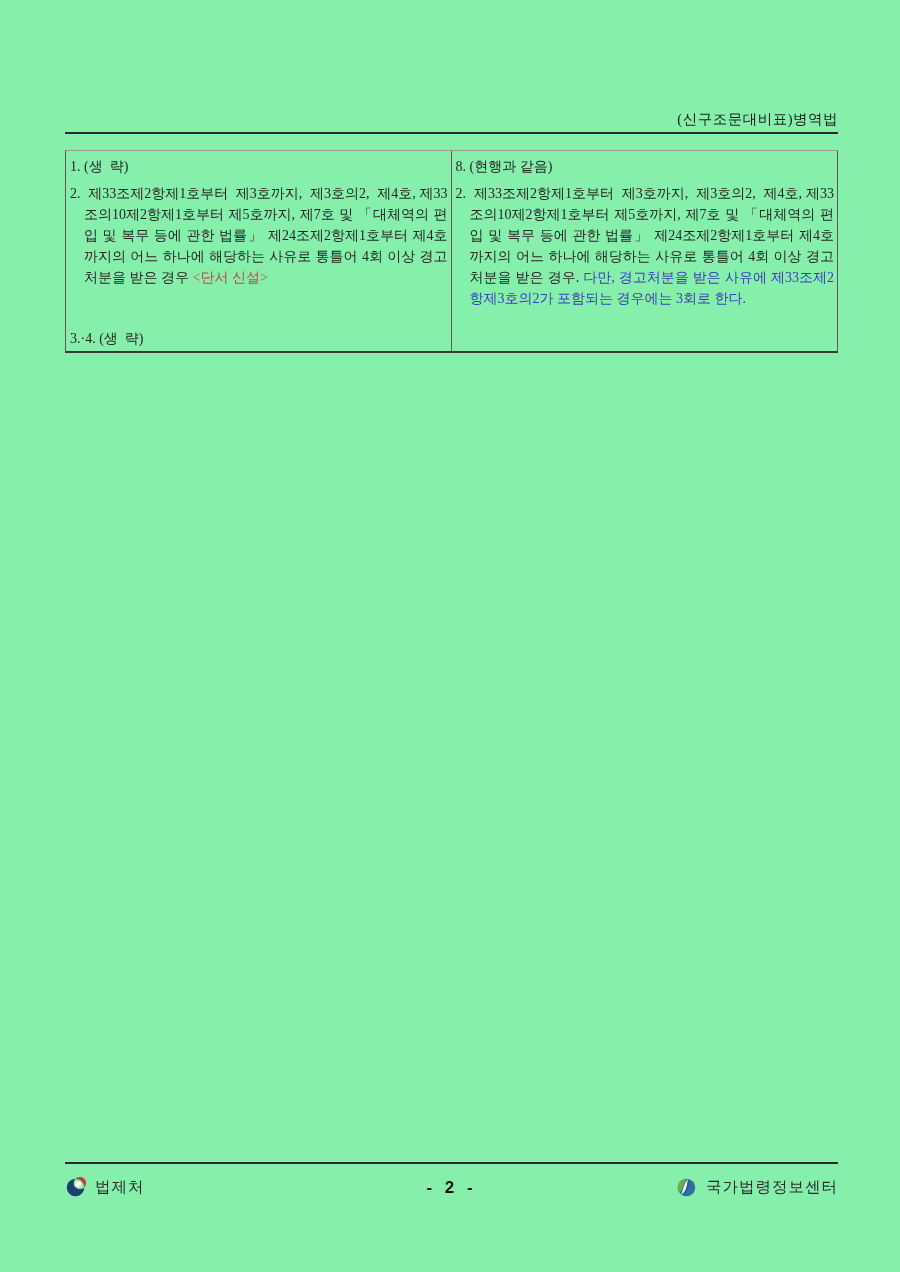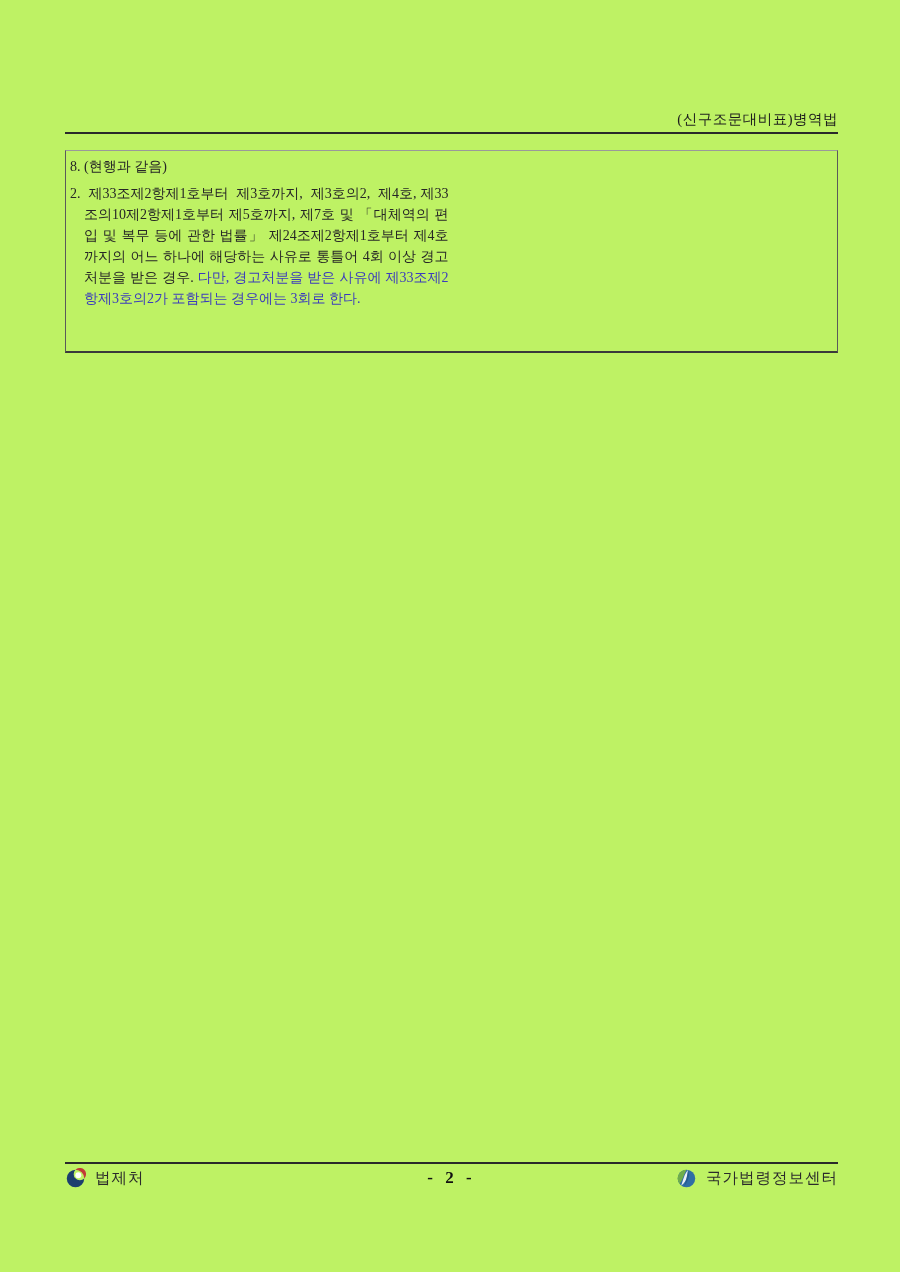--- a/index.html
+++ b/index.html
@@ -3,21 +3,21 @@
 <meta charset="utf-8">
 <style>
   * { margin: 0; padding: 0; box-sizing: border-box; }
   html, body { background: #ffffff; }
   body {
     width: 900px; height: 1272px;
     position: relative;
     font-family: "Liberation Serif", "DejaVu Serif", serif;
     color: #222222;
   }
-  .page { position: absolute; inset: 0; background: #bef264; }
+  .page { position: absolute; inset: 0; background: #86efac; }
 
   
   .doc-header {
     position: absolute; top: 110px; left: 65px; right: 62px;
     text-align: right; font-size: 14.5px; letter-spacing: 0.5px; color: #1c1c1c;
   }
   .header-rule {
     position: absolute; top: 132px; left: 65px; right: 62px;
     border-top: 2px solid #2a2a2a;
   }
@@ -45,22 +45,22 @@
   .item-2 { margin-top: 6px; padding-left: 14px; text-indent: -14px; }
   .item-3 { margin-top: auto; }
 
   
   .footer-rule {
     position: absolute; top: 1162px; left: 65px; right: 62px;
     border-top: 2px solid #2a2a2a;
   }
   .footer {
     position: absolute; top: 1168px; left: 65px; right: 62px; height: 30px;
-    display: flex; align-items: flex-start; justify-content: space-between;
-    font-family: Liberation Serif, serif;
+    display: flex; align-items: flex-end; justify-content: space-between;
+    font-family: Liberation Sans, sans-serif;
   }
   .brand { display: flex; align-items: center; gap: 9px; }
   .brand-label { font-size: 15.5px; color: #2b2b2b; letter-spacing: 1px; }
   .logo { width: 21px; height: 21px; display: block; }
   .page-number {
     position: absolute; left: 0; right: 0; text-align: center;
     font-size: 17px; font-weight: bold; color: #111;
     letter-spacing: 4px; pointer-events: none;
   }
 </style>
@@ -68,20 +68,25 @@
 <body>
 
 <div class="page">
 
   <div class="doc-header">
     <span>(신구조문대비표)병역법</span>
   </div>
   <div class="header-rule"></div>
 
   <div class="comparison-table">
+    <div class="cell cell-left">
+      <p class="item-1">1. (생  략)</p>
+      <p class="item-2"><span>2.  제33조제2항제1호부터  제3호까지,  제3호의2,  제4호, 제33조의10제2항제1호부터 제5호까지, 제7호 및 「대체역의 편입 및 복무 등에 관한 법률」 제24조제2항제1호부터 제4호까지의 어느 하나에 해당하는 사유로 통틀어 4회 이상 경고처분을 받은 경우 </span><span style="color: rgb(191, 74, 66);">&lt;단서 신설&gt;</span></p>
+      <p class="item-3">3.·4. (생  략)</p>
+    </div>
     <div class="cell cell-right">
       <p class="item-1">8. (현행과 같음)</p>
       <p class="item-2"><span>2.  제33조제2항제1호부터  제3호까지,  제3호의2,  제4호, 제33조의10제2항제1호부터 제5호까지, 제7호 및 「대체역의 편입 및 복무 등에 관한 법률」 제24조제2항제1호부터 제4호까지의 어느 하나에 해당하는 사유로 통틀어 4회 이상 경고처분을 받은 경우. </span><span style="color: rgb(59, 59, 189);">다만, 경고처분을 받은 사유에 제33조제2항제3호의2가 포함되는 경우에는 3회로 한다.</span></p>
     </div>
   </div>
 
   <div class="footer-rule"></div>
 
   <div class="footer">
     <div class="brand">

